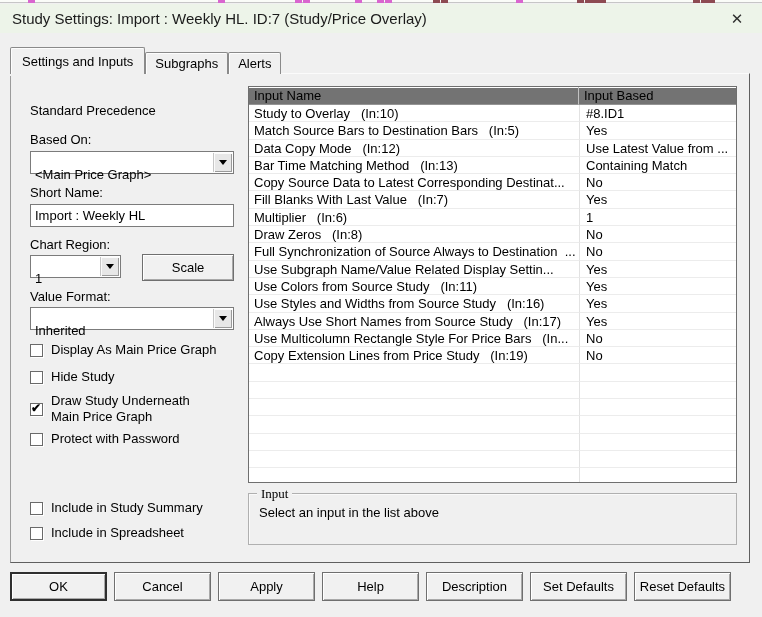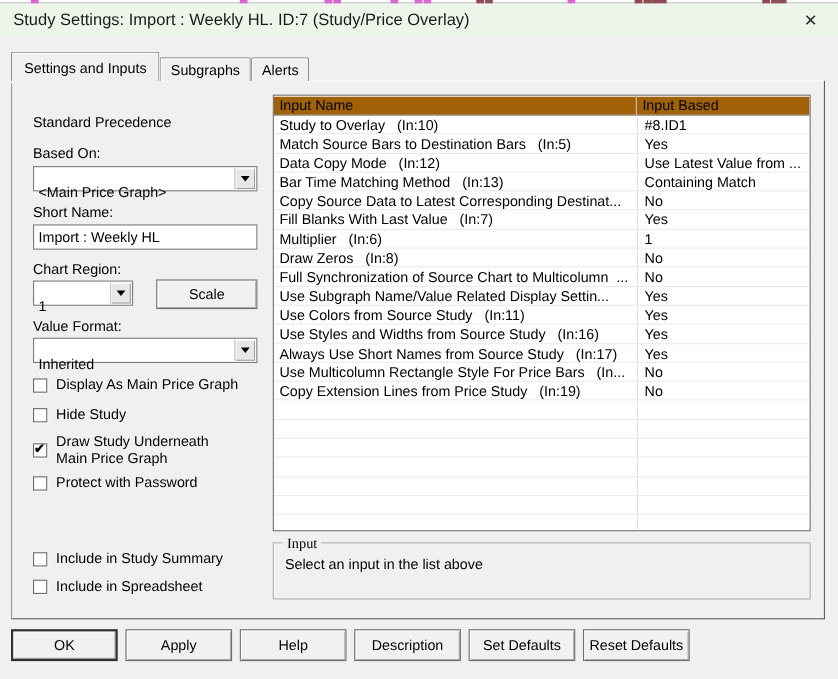--- a/index.html
+++ b/index.html
@@ -82,21 +82,21 @@
             border:1px solid #6a6a6a; margin-right:8px; position:relative;
             box-shadow:1px 1px 0 #ffffff; }
   .cb-check { position:absolute; left:0px; top:-2px; font-size:12px;
               font-weight:bold; color:#000; display:none; line-height:13px; }
   .checkbox-row.checked .cb-check { display:block; }
   .cb-label { white-space:pre-line; line-height:16px; }
 
   
   .itable { position:absolute; z-index:2; left:248px; top:86px; width:489px; height:397px;
             background:#fff; border:1px solid #6f6f6f; overflow:hidden; }
-  .thead { display:flex; height:18px; background:#a16207; }
+  .thead { display:flex; height:18px; background:#737373; }
   .th { border-right:1px solid #c2c2c2; border-bottom:1px solid #949494;
         box-shadow:inset 0 1px 0 #ffffff; padding-left:5px; line-height:17px;
         white-space:pre; overflow:hidden; }
   .th.name { width:330px; } .th.value { flex:1; border-right:none; }
   .t-row { display:flex; height:17.3px; }
   .cell { line-height:17px; overflow:hidden; white-space:pre; }
   .cell.name  { width:330px; padding-left:5px; border-bottom:1px solid #ececec; }
   .cell.value { flex:1; padding-left:6px; border-bottom:1px solid #ececec;
                 border-left:1px solid #e2e2e2; }
 
@@ -248,21 +248,21 @@
   </div>
       <div class="t-row">
     <div class="cell name">Multiplier   (In:6)</div>
     <div class="cell value">1</div>
   </div>
       <div class="t-row">
     <div class="cell name">Draw Zeros   (In:8)</div>
     <div class="cell value">No</div>
   </div>
       <div class="t-row">
-    <div class="cell name">Full Synchronization of Source Chart to Multicolumn  ...</div>
+    <div class="cell name">Full Synchronization of Source Always to Destination  ...</div>
     <div class="cell value">No</div>
   </div>
       <div class="t-row">
     <div class="cell name">Use Subgraph Name/Value Related Display Settin...</div>
     <div class="cell value">Yes</div>
   </div>
       <div class="t-row">
     <div class="cell name">Use Colors from Source Study   (In:11)</div>
     <div class="cell value">Yes</div>
   </div>
@@ -313,18 +313,19 @@
     </div>
 </div>
 
 <div class="groupbox">
   <span class="group-label">Input</span>
   <span class="group-msg">Select an input in the list above</span>
 </div>
 
 <div class="footer" id="footer">
     <button class="pushbtn default">OK</button>
+    <button class="pushbtn">Cancel</button>
     <button class="pushbtn">Apply</button>
     <button class="pushbtn">Help</button>
     <button class="pushbtn">Description</button>
     <button class="pushbtn">Set Defaults</button>
     <button class="pushbtn">Reset Defaults</button>
   </div>
 
 </body></html>

